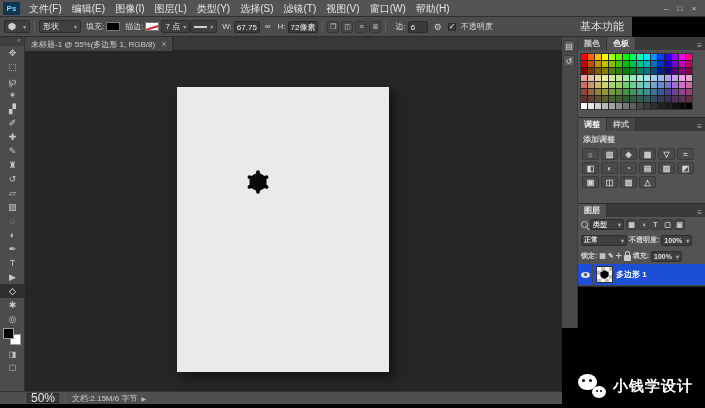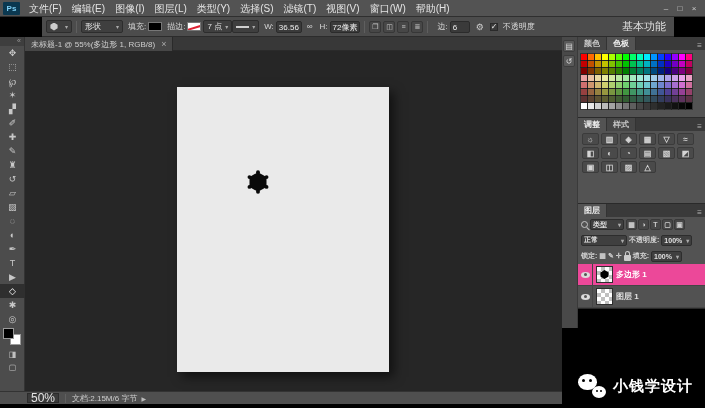--- a/index.html
+++ b/index.html
@@ -8,21 +8,21 @@
 
   
   .menubar{position:absolute;left:0;top:0;width:705px;height:17px;background:#535353;border-bottom:1px solid #2f2f2f;display:flex;align-items:center;}
   .ps-logo{margin:0 4px 0 3px;width:17px;height:13px;background:#0b3850;color:#7fd0f5;font-size:8px;font-weight:bold;display:flex;align-items:center;justify-content:center;border-radius:1px;}
   .menus{display:flex;align-items:center;height:17px;}
   .menu-item{padding:0 5px;font-size:10px;color:#e4e4e4;line-height:17px;white-space:nowrap;cursor:default;}
   .win-controls{margin-left:auto;display:flex;align-items:center;margin-right:4px;}
   .win-btn{width:14px;text-align:center;color:#cfcfcf;font-size:8px;}
 
   
-  .optionsbar{position:absolute;left:0;top:17px;width:632px;height:20px;background:#4c4c4c;border-bottom:1px solid #2c2c2c;display:flex;align-items:center;font-size:8px;color:#ddd;margin-left:42px;}
+  .optionsbar{position:absolute;left:0;top:17px;width:632px;height:20px;background:#4c4c4c;border-bottom:1px solid #2c2c2c;display:flex;align-items:center;font-size:8px;color:#ddd;}
   .lbl{font-size:8px;color:#d8d8d8;margin-left:5px;margin-right:2px;white-space:nowrap;}
   .dd{display:inline-flex;align-items:center;justify-content:space-between;background:#3f3f3f;border:1px solid #2d2d2d;border-radius:2px;height:13px;padding:0 3px;font-size:8px;color:#e0e0e0;white-space:nowrap;}
   .dd:after{content:'▾';font-size:6px;color:#aaa;margin-left:3px;}
   .preset{margin-left:4px;width:26px;}
   .mini-hex{width:8px;height:8px;background:#ccc;clip-path:polygon(50% 0,95% 27%,95% 73%,50% 100%,5% 73%,5% 27%);}
   .mode{width:42px;}
   .vdiv{width:1px;height:12px;background:#3a3a3a;border-right:1px solid #5f5f5f;margin:0 4px;}
   .fill-swatch{width:14px;height:9px;background:#000;border:1px solid #777;display:inline-block;}
   .stroke-swatch{width:14px;height:9px;background:#fff;border:1px solid #777;display:inline-block;position:relative;overflow:hidden;margin-right:2px;}
   .stroke-swatch:after{content:'';position:absolute;left:-2px;top:3px;width:22px;height:2px;background:#d23;transform:rotate(-17deg);}
@@ -85,21 +85,21 @@
   .blend-row,.lock-row{height:16px;background:#535353;display:flex;align-items:center;padding:0 3px;gap:2px;}
   .slbl{font-size:7px;color:#d5d5d5;white-space:nowrap;}
   .blend-dd{width:46px;}
   .val{width:31px;}
   .lock-icons{display:inline-flex;gap:2px;}
   .lk{font-size:7px;color:#ccc;}
   .lock{position:relative;width:7px;height:6px;background:#ccc;border-radius:1px;display:inline-block;margin-top:3px;}
   .lock:before{content:'';position:absolute;left:1px;top:-4px;width:3px;height:4px;border:1px solid #ccc;border-bottom:none;border-radius:3px 3px 0 0;}
   .layers-list{background:#4c4c4c;}
   .layer-row{height:22px;display:flex;align-items:center;border-bottom:1px solid #454545;background:#525252;}
-  .layer-row.selected{background:#ec4899;}
+  .layer-row.selected{background:#1d4ed8;}
   .eye-cell{width:15px;height:100%;border-right:1px solid #464646;display:flex;align-items:center;justify-content:center;flex:none;}
   .eye{display:inline-block;width:9px;height:6px;background:#dcdcdc;border-radius:50%;position:relative;}
   .eye:after{content:'';position:absolute;left:3px;top:1px;width:3px;height:3px;background:#555;border-radius:50%;}
   .thumb{width:15px;height:15px;margin:0 4px;outline:1px solid #2e2e2e;background:#fff;position:relative;flex:none;}
   .thumb-checker,.thumb-polygon{background-image:linear-gradient(45deg,#bfbfbf 25%,transparent 25%,transparent 75%,#bfbfbf 75%),linear-gradient(45deg,#bfbfbf 25%,#fff 25%,#fff 75%,#bfbfbf 75%);background-size:8px 8px;background-position:0 0,4px 4px;background-color:#fff;}
   .hexdot{position:absolute;left:3px;top:3px;right:3px;bottom:3px;background:#000;clip-path:polygon(50% 0,95% 27%,95% 73%,50% 100%,5% 73%,5% 27%);}
   .lname{font-size:8px;color:#e2e2e2;white-space:nowrap;}
   .lname.italic{font-style:italic;}
   .layer-row.selected .lname{color:#fff;}
   .row-lock{margin-left:auto;margin-right:6px;}
@@ -162,21 +162,21 @@
     <span class="fill-swatch"></span>
     <span class="lbl">描边:</span>
     <span class="stroke-swatch"></span>
     <div class="dd">
         <span>7 点</span>
       </div>
     <div class="dd">
         <span class="line-sample"></span>
       </div>
     <span class="lbl">W:</span>
-    <span class="field">36.56</span>
+    <span class="field">67.75</span>
     <span class="lbl">∞</span>
     <span class="lbl">H:</span>
     <span class="field">72像素</span>
     <span class="vdiv"></span>
     <span class="iconrow">
         <span class="opt-icon">❐</span>
         <span class="opt-icon">◫</span>
         <span class="opt-icon">≡</span>
         <span class="opt-icon">≣</span>
       </span>
@@ -393,20 +393,21 @@
 
       <div class="panel adjustments">
         <div class="ptabbar">
           <span class="ptabs">
               <span class="ptab active">调整</span>
               <span class="ptab">样式</span>
             </span>
           <span class="pmenu">≡</span>
         </div>
         <div class="pbody">
+          <div class="adj-header">添加调整</div>
           <div class="adj-grid">
               <span class="adj-icon">☼</span>
               <span class="adj-icon">▥</span>
               <span class="adj-icon">◈</span>
               <span class="adj-icon">▦</span>
               <span class="adj-icon">▽</span>
               <span class="adj-icon">≈</span>
               <span class="adj-icon">◧</span>
               <span class="adj-icon">◐</span>
               <span class="adj-icon">◔</span>
@@ -466,27 +467,20 @@
         <div class="layers-list">
             <div class="layer-row selected">
               <div class="eye-cell">
                 <span class="eye"></span>
               </div>
               <div class="thumb thumb-polygon">
                 <span class="hexdot"></span>
               </div>
               <span class="lname">多边形 1</span>
             </div>
-            <div class="layer-row">
-              <div class="eye-cell">
-                <span class="eye"></span>
-              </div>
-              <div class="thumb thumb-checker"></div>
-              <span class="lname">图层 1</span>
-            </div>
           </div>
       </div>
 
     </div>
 
     <div class="watermark">
       <span class="wc-icon">
           <span class="b1"></span>
           <span class="b2"></span>
         </span>

